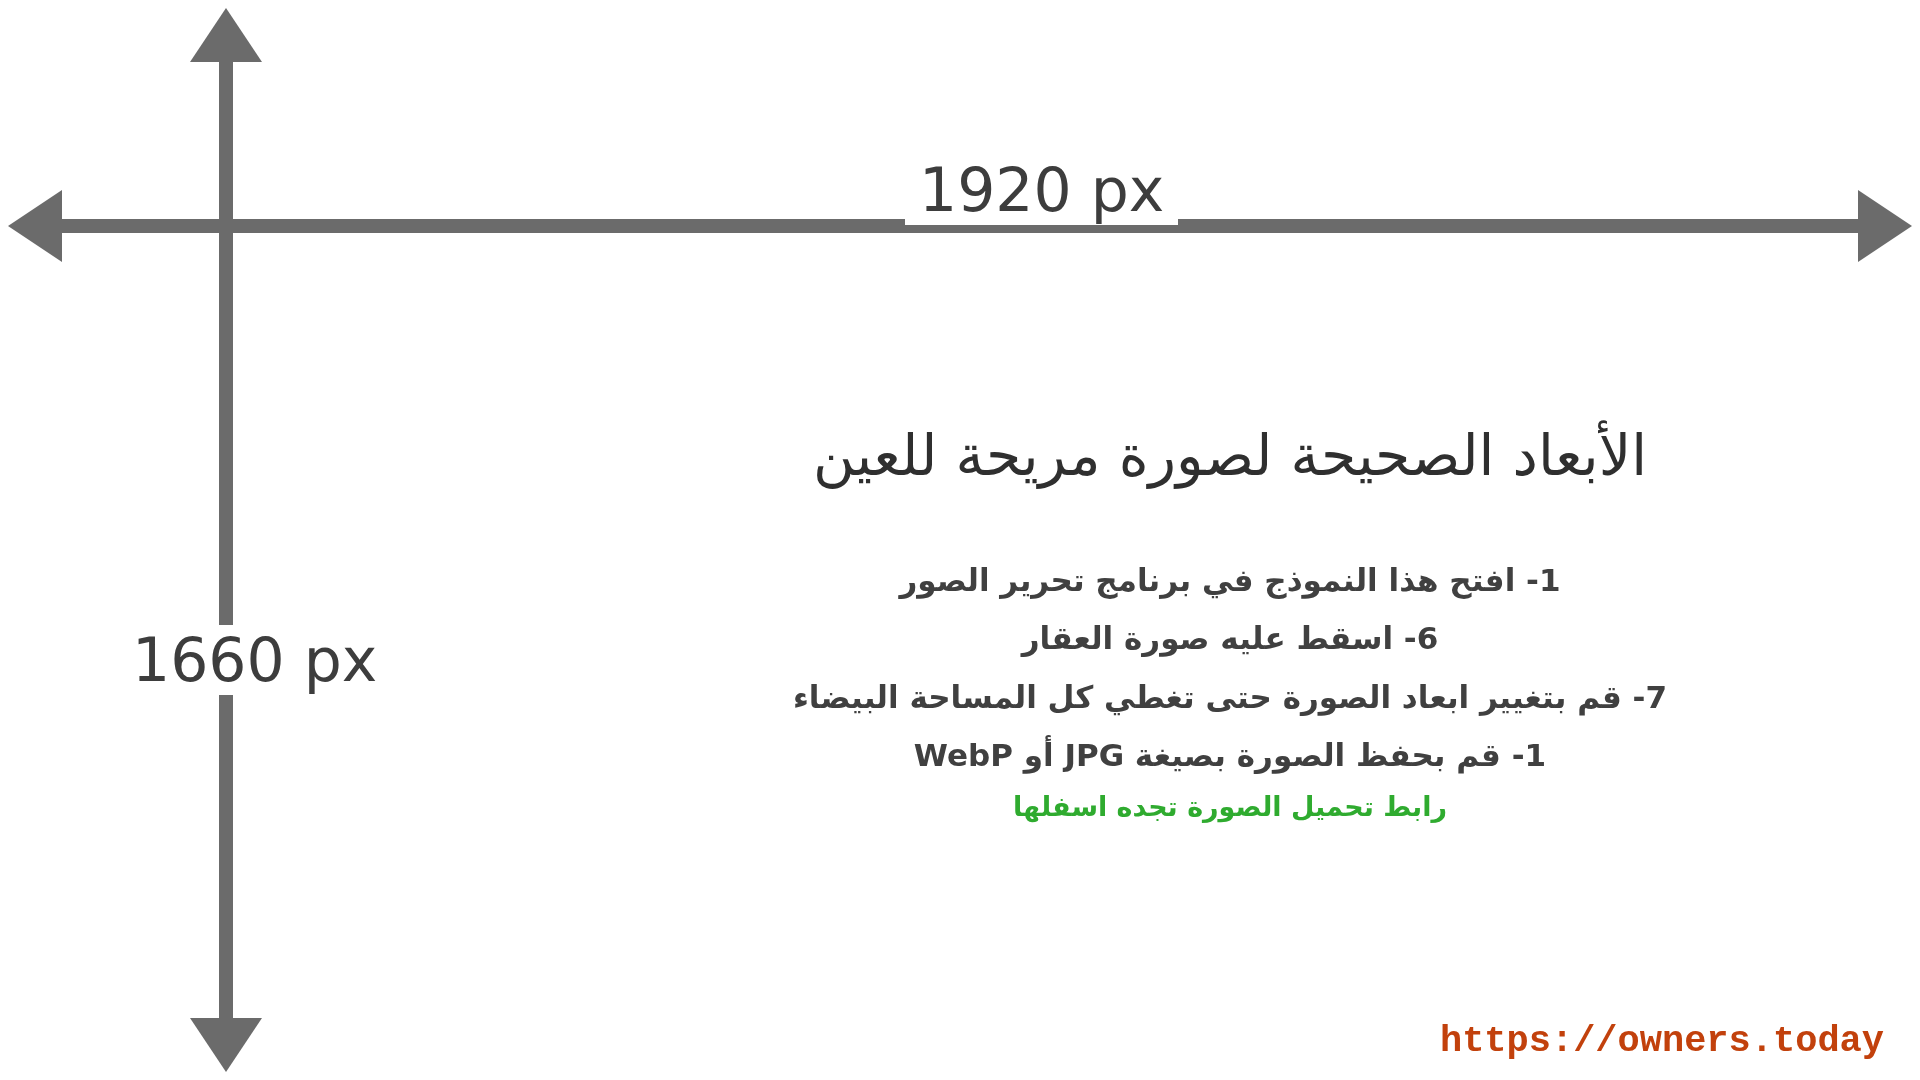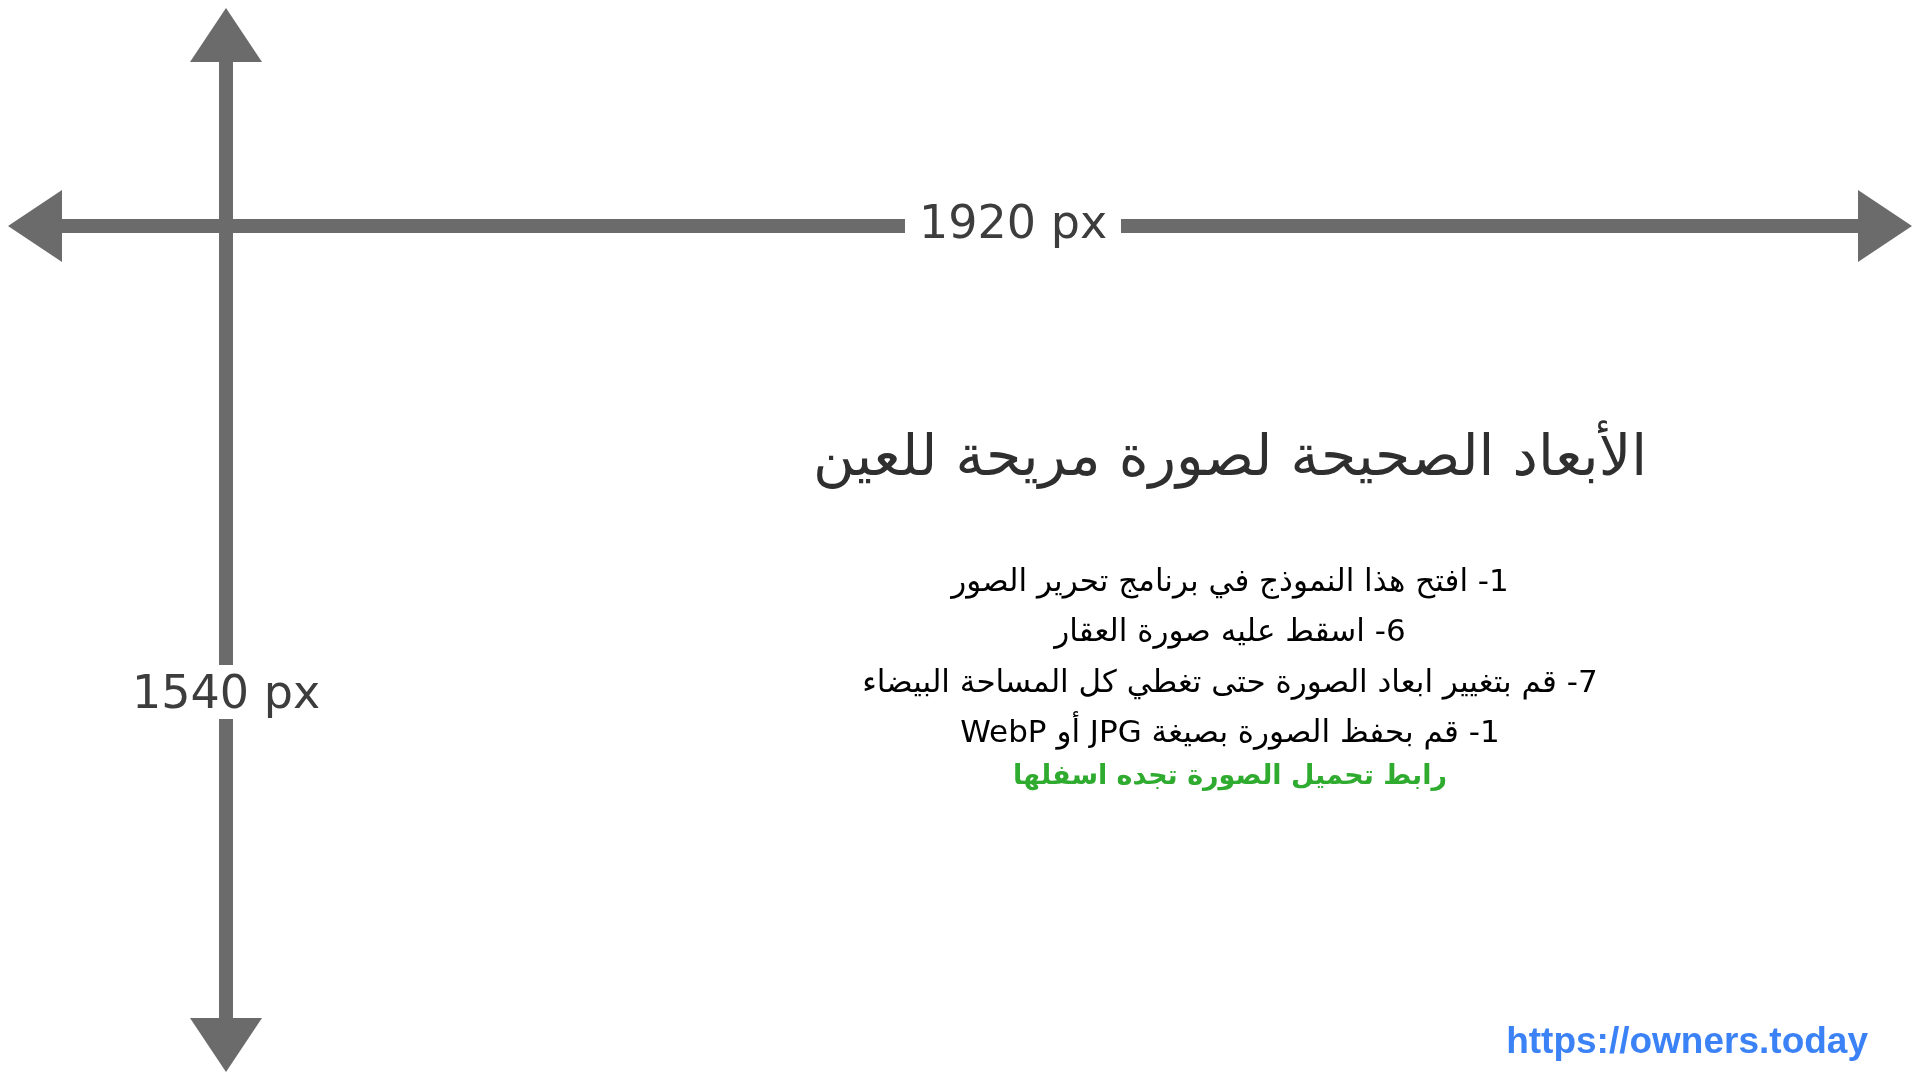--- a/index.html
+++ b/index.html
@@ -28,28 +28,27 @@
     left: 0;
     top: 0;
     width: 1920px;
     height: 1080px;
   }
 
   
   .dim-label {
     position: absolute;
     color: #3d3d3d;
-    font-size: 46px;
+    font-size: 60px;
     font-weight: 400;
     font-family: "DejaVu Sans", "Liberation Sans", sans-serif;
     white-space: nowrap;
     direction: ltr;
     background: #ffffff;
     padding: 0 14px;
-    margin-top: 32px;
   }
   #label-width {
     left: 905px;
     top: 190px;
     transform: translateY(-50%);
   }
   #label-height {
     left: 118px;
     top: 660px;
     transform: translateY(-50%);
@@ -69,43 +68,43 @@
     font-size: 57px;
     color: #2f2f2f;
     font-weight: 400;
     line-height: 1.25;
     margin: 0 0 64px 0;
     letter-spacing: 0px;
   }
 
   .step-line {
     font-size: 31px;
-    color: #000000;
+    color: #404040;
     line-height: 1.62;
-    margin: 0;
-    font-weight: 400;
+    margin: 8px;
+    font-weight: 700;
   }
 
   #download-note {
     font-size: 27px;
     font-weight: 700;
     color: #2fab2f;
     line-height: 1.4;
   }
 
   
   #watermark {
     position: absolute;
-    right: 52px;
+    right: 36px;
     bottom: 18px;
     font-size: 37px;
     font-weight: 700;
-    color: #3b82f6;
+    color: #c2410c;
     direction: ltr;
-    font-family: Liberation Sans, sans-serif;
+    font-family: Liberation Mono, monospace;
     white-space: nowrap;
   }
 </style>
 </head>
 <body>
 
 <div id="stage">
 
   <svg id="arrows" viewBox="0 0 1920 1080" aria-hidden="true">
 
@@ -116,21 +115,21 @@
     </g>
 
     <g fill="#6b6b6b" stroke="none">
       <rect x="219" y="40" width="14" height="1000"></rect>
       <polygon points="226,8 190,62 262,62"></polygon>
       <polygon points="226,1072 190,1018 262,1018"></polygon>
     </g>
   </svg>
 
   <div class="dim-label" id="label-width">1920 px</div>
-  <div class="dim-label" id="label-height">1540 px</div>
+  <div class="dim-label" id="label-height">1660 px</div>
 
   <div id="text-block">
     <h1 id="heading">الأبعاد الصحيحة لصورة مريحة للعين</h1>
 
     <p class="step-line">1- افتح هذا النموذج في برنامج تحرير الصور</p>
     <p class="step-line">6- اسقط عليه صورة العقار</p>
     <p class="step-line">7- قم بتغيير ابعاد الصورة حتى تغطي كل المساحة البيضاء</p>
     <p class="step-line">1- قم بحفظ الصورة بصيغة JPG أو WebP</p>
 
     <div id="download-note">رابط تحميل الصورة تجده اسفلها</div>

